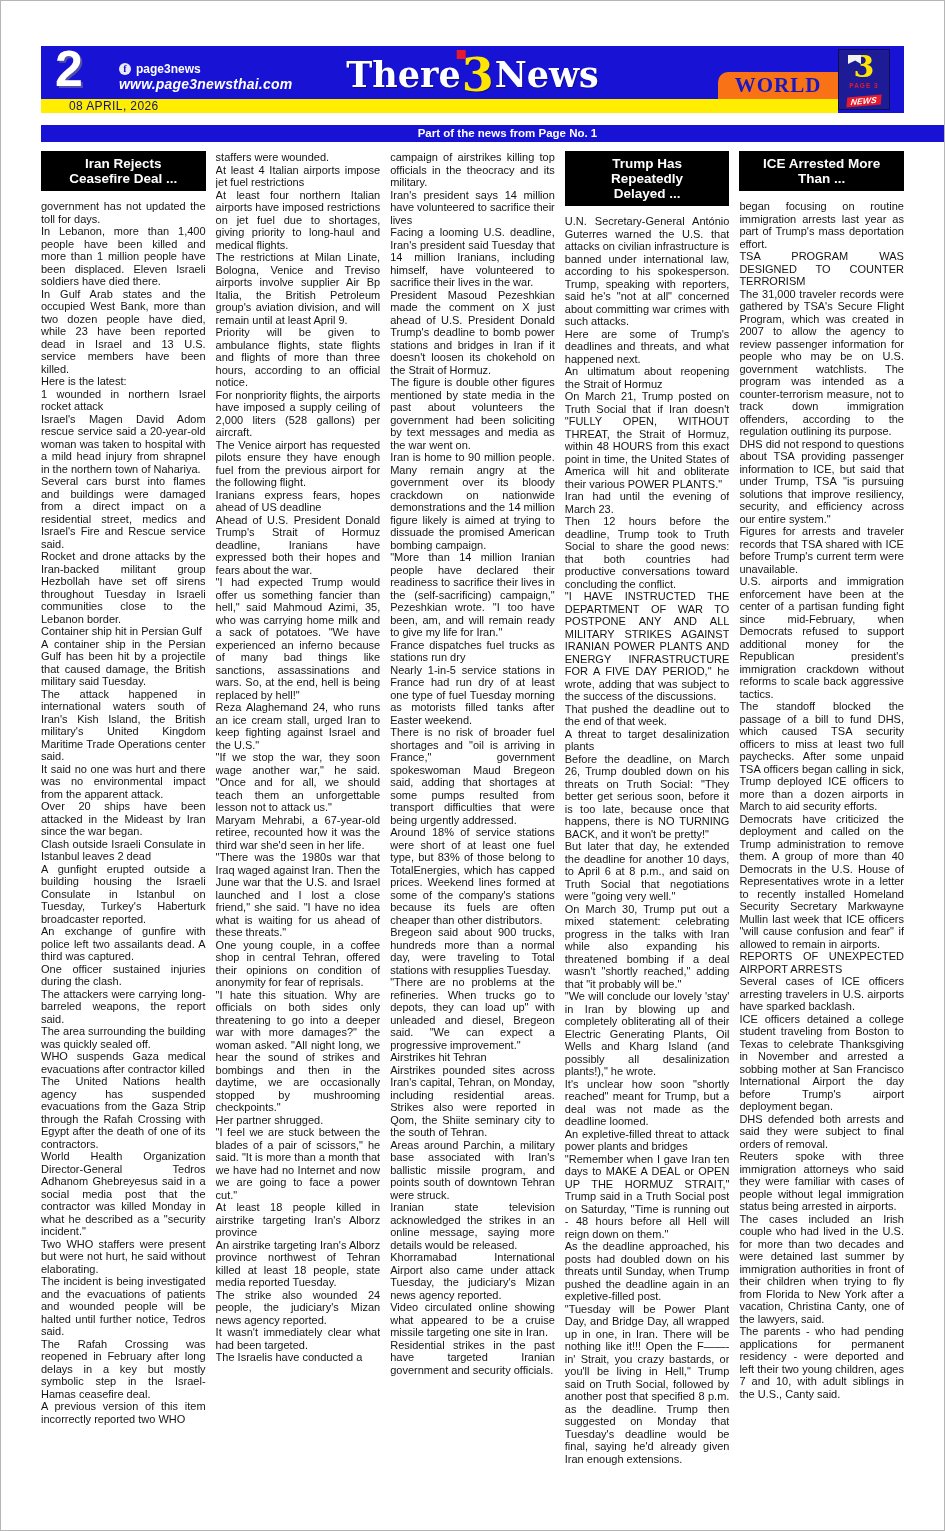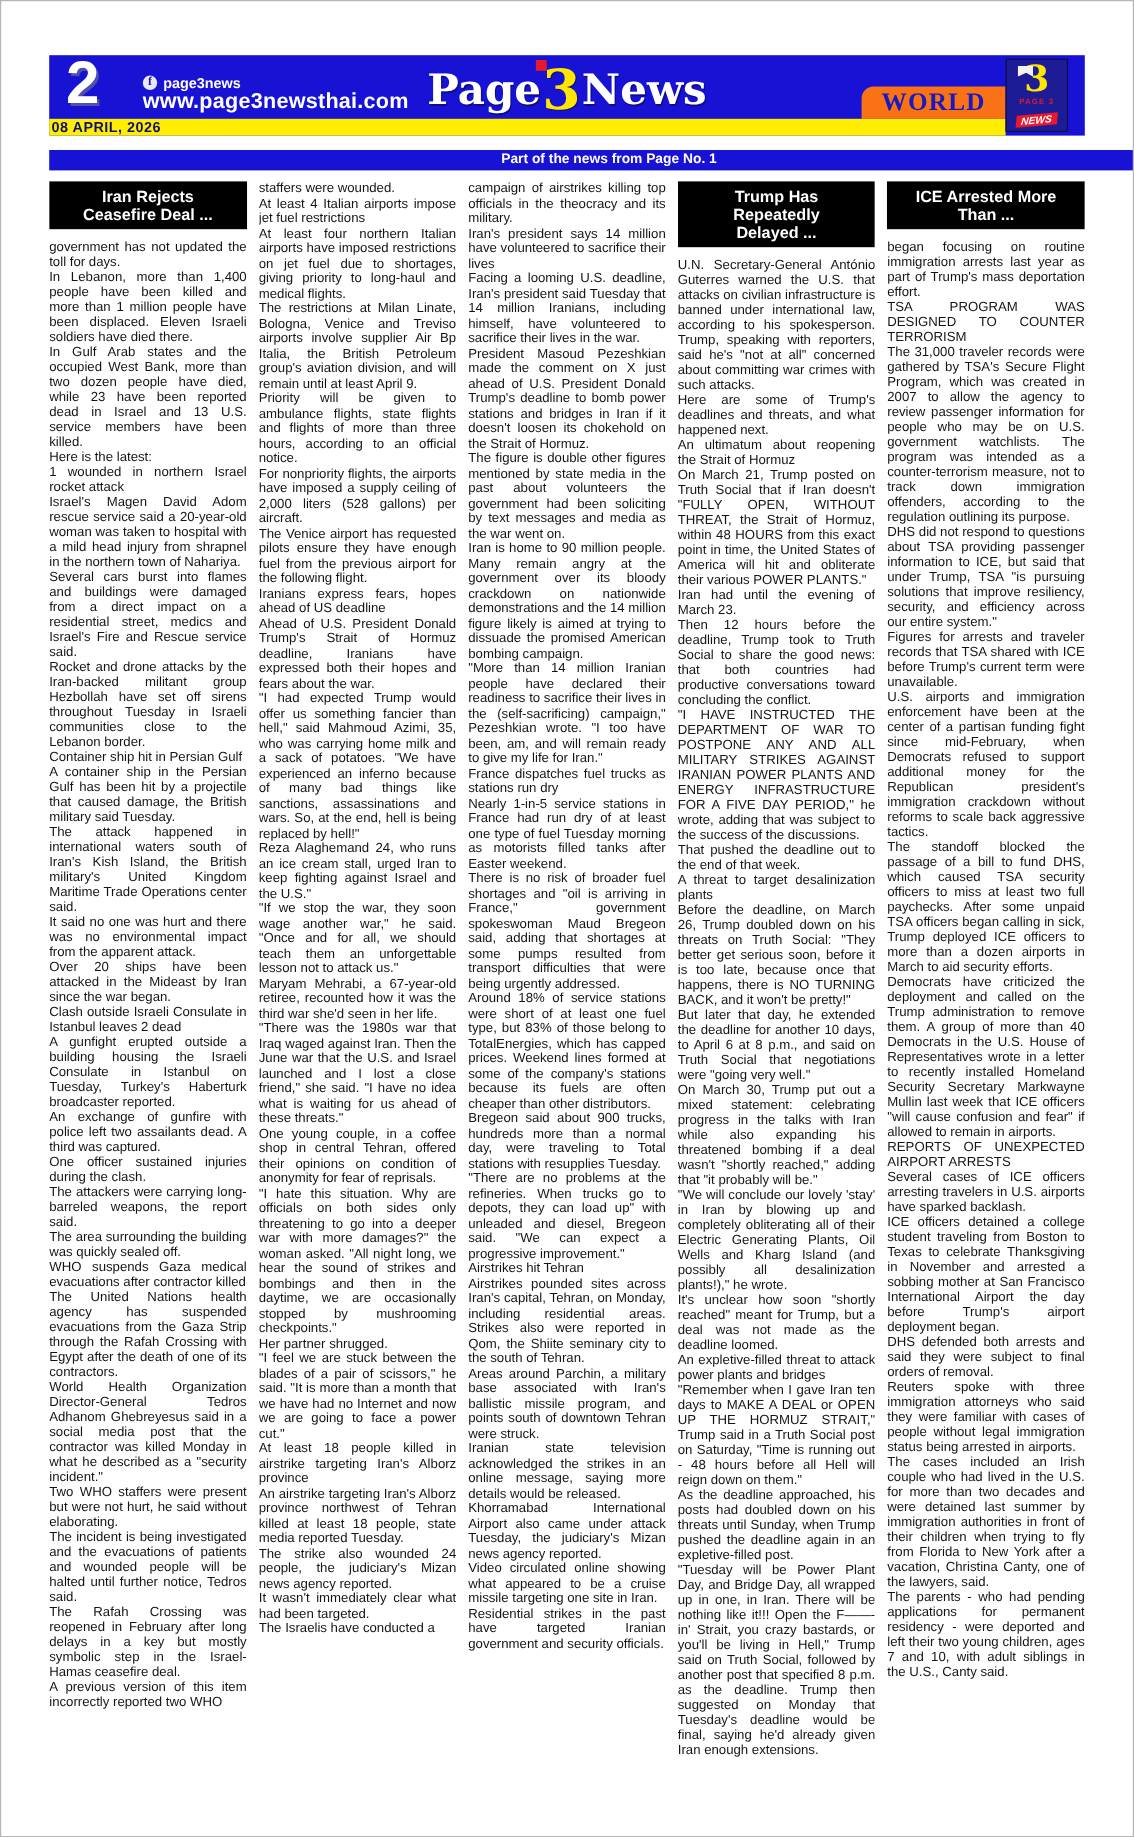--- a/index.html
+++ b/index.html
@@ -17,42 +17,42 @@
     position:absolute;left:14px;top:-6px;color:#ffffff;font-weight:bold;
     font-size:50px;line-height:58px;text-shadow:2px 2px 0 rgba(120,120,140,.6);
   }
   .social{position:absolute;left:78px;top:16px;color:#ffffff;font-weight:bold;}
   .social-row{display:flex;align-items:center;gap:5px;font-size:12px;line-height:14px;}
   .fb-icon{
     display:inline-block;width:12px;height:12px;border-radius:50%;background:#e9e9f4;
     color:#1712d4;font-family:"Liberation Serif",serif;font-weight:bold;font-size:10px;
     line-height:12px;text-align:center;
   }
-  .website{font-size:18px;line-height:16px;letter-spacing:.2px;}
+  .website{font-size:14px;line-height:16px;letter-spacing:.2px;font-style:italic;}
   .masthead{
     position:absolute;left:50%;top:3px;transform:translateX(-50%);
     font-family:"DejaVu Serif",serif;font-weight:bold;white-space:nowrap;
     color:#ffffff;font-size:35px;line-height:52px;text-shadow:1px 1px 0 rgba(0,0,0,.35);
   }
   .mh-3{
     position:relative;color:#ffe600;font-size:46px;vertical-align:-4px;margin:0 1px;
   }
   .mh-3 .red-sq{
     position:absolute;top:2px;left:-5px;width:9px;height:9px;background:#e8192c;
   }
   .world-badge{
     position:absolute;right:66px;bottom:14px;width:120px;height:27px;
     background:#f97316;border-radius:10px 0 0 0;
     font-family:"Liberation Serif",serif;font-weight:bold;font-size:21px;line-height:27px;
     color:#1a18c0;text-align:center;letter-spacing:1px;
   }
   .date-strip{
     position:absolute;left:0;right:66px;bottom:0;height:14px;background:#ffee00;
-    color:#12127a;font-weight:bold;font-size:12px;line-height:14px;
-    padding-left:2px;letter-spacing:.4px;box-sizing:border-box;
+    color:#12127a;font-weight:normal;font-size:12px;line-height:14px;
+    padding-left:28px;letter-spacing:.4px;box-sizing:border-box;
   }
   .logo-box{
     position:absolute;right:14px;top:3px;width:52px;height:61px;background:#1d1c96;
     border:1px solid #0d0d50;box-sizing:border-box;text-align:center;
   }
   .logo-flag{
     position:absolute;left:9px;top:5px;width:13px;height:9px;background:#f4f4ee;
     clip-path:polygon(0 0,100% 0,100% 100%,55% 62%,0 100%);
   }
   .logo-3{
@@ -93,21 +93,21 @@
 
   <div class="header">
     <div class="page-number">2</div>
     <div class="social">
       <div class="social-row">
         <span class="fb-icon">f</span>
         <span>page3news</span>
       </div>
       <div class="website">www.page3newsthai.com</div>
     </div>
-    <div class="masthead"><span class="mh-white">Page</span><span class="mh-3"><span class="red-sq"></span><span>3</span></span><span class="mh-white">News</span></div>
+    <div class="masthead"><span class="mh-white">There</span><span class="mh-3"><span class="red-sq"></span><span>3</span></span><span class="mh-white">News</span></div>
     <div class="world-badge">WORLD</div>
     <div class="date-strip"><span>08 APRIL, 2026</span></div>
     <div class="logo-box">
       <div class="logo-flag"></div>
       <div class="logo-3">3</div>
       <div class="logo-page3">PAGE 3</div>
       <div class="logo-news">NEWS</div>
     </div>
   </div>
 

